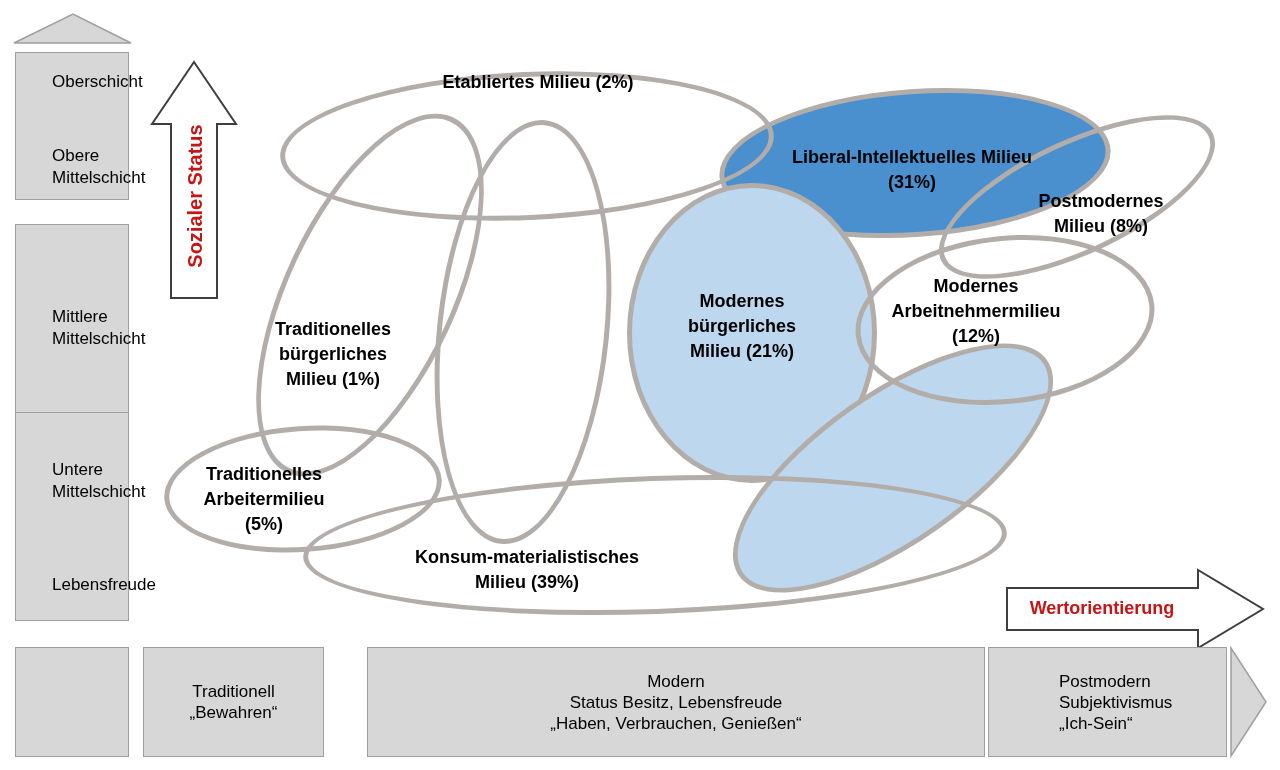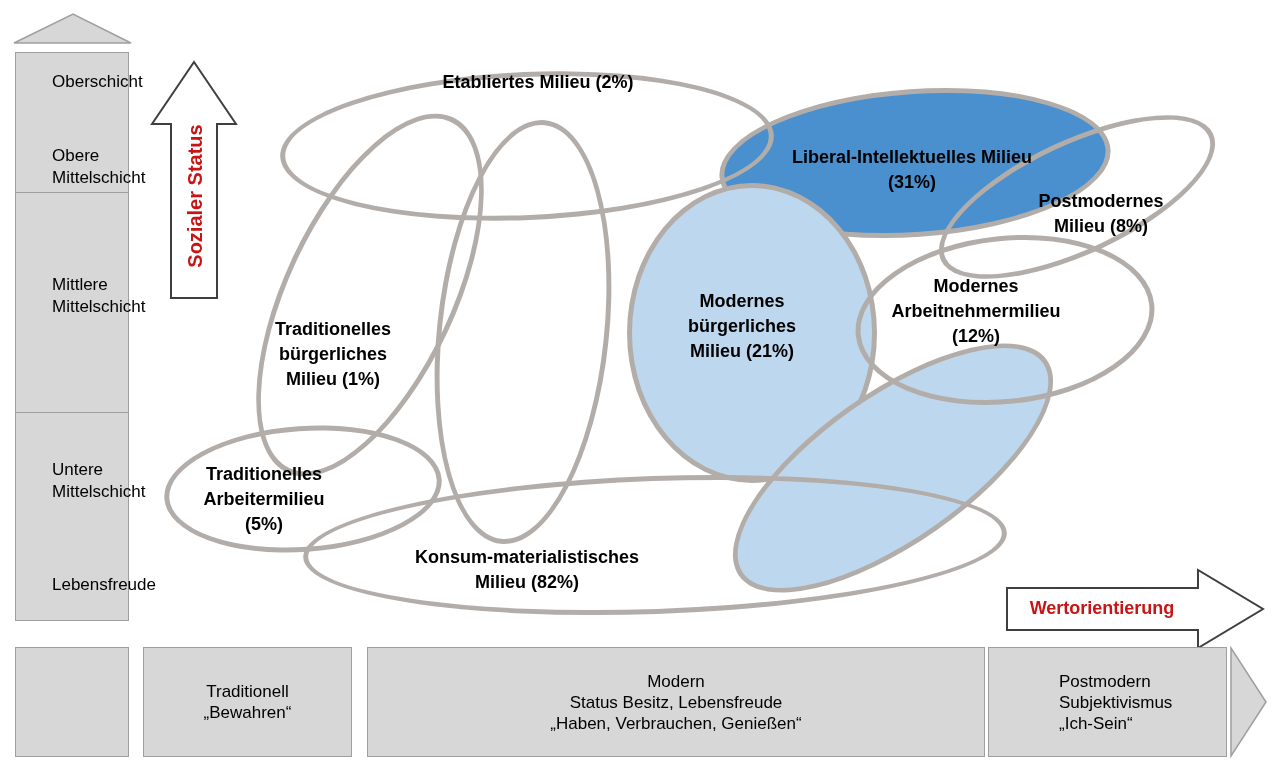--- a/index.html
+++ b/index.html
@@ -42,21 +42,21 @@
 
   <svg class="arrow-svg gray-tri" style="left:12px;top:12px" width="122" height="34">
     <polygon points="2,31 119,31 61,2"></polygon>
   </svg>
 
   <div class="strata-box" style="top:52px;height:148px">
     <div class="strata-label" style="top:18px">Oberschicht</div>
     <div class="strata-label" style="top:92px">Obere
 Mittelschicht</div>
   </div>
-  <div class="strata-box" style="top:192px;height:272px">
+  <div class="strata-box" style="top:224px;height:272px">
     <div class="strata-label" style="top:81px">Mittlere
 Mittelschicht</div>
   </div>
   <div class="strata-box" style="top:412px;height:209px">
     <div class="strata-label" style="top:46px">Untere
 Mittelschicht</div>
     <div class="strata-label" style="top:161px">Lebensfreude</div>
   </div>
   <div class="strata-box" style="top:647px;height:110px"></div>
 
@@ -87,28 +87,28 @@
   <div class="mlabel" style="left:742px;top:326px">Modernes
 bürgerliches
 Milieu (21%)</div>
   <div class="mlabel" style="left:333px;top:354px">Traditionelles
 bürgerliches
 Milieu (1%)</div>
   <div class="mlabel" style="left:264px;top:499px">Traditionelles
 Arbeitermilieu
 (5%)</div>
   <div class="mlabel" style="left:527px;top:570px">Konsum-materialistisches
-Milieu (82%)</div>
+Milieu (39%)</div>
 
   <svg class="arrow-svg" style="left:1004px;top:566px" width="264" height="88">
     <polygon points="3,22 194,22 194,4 259,43 194,82 194,64 3,64"></polygon>
   </svg>
   <div class="axis-arrow-label h-arrow-label">Wertorientierung</div>
 
-  <div class="bottom-box" style="left:143px;width:209px">Traditionell
+  <div class="bottom-box" style="left:143px;width:181px">Traditionell
 „Bewahren“</div>
   <div class="bottom-box" style="left:367px;width:618px">Modern
 Status Besitz, Lebensfreude
 „Haben, Verbrauchen, Genießen“</div>
   <div class="bottom-box left-align" style="left:988px;width:239px">Postmodern
 Subjektivismus
 „Ich-Sein“</div>
   <svg class="arrow-svg gray-tri" style="left:1229px;top:646px" width="40" height="112">
     <polygon points="2,2 2,110 37,56"></polygon>
   </svg>

